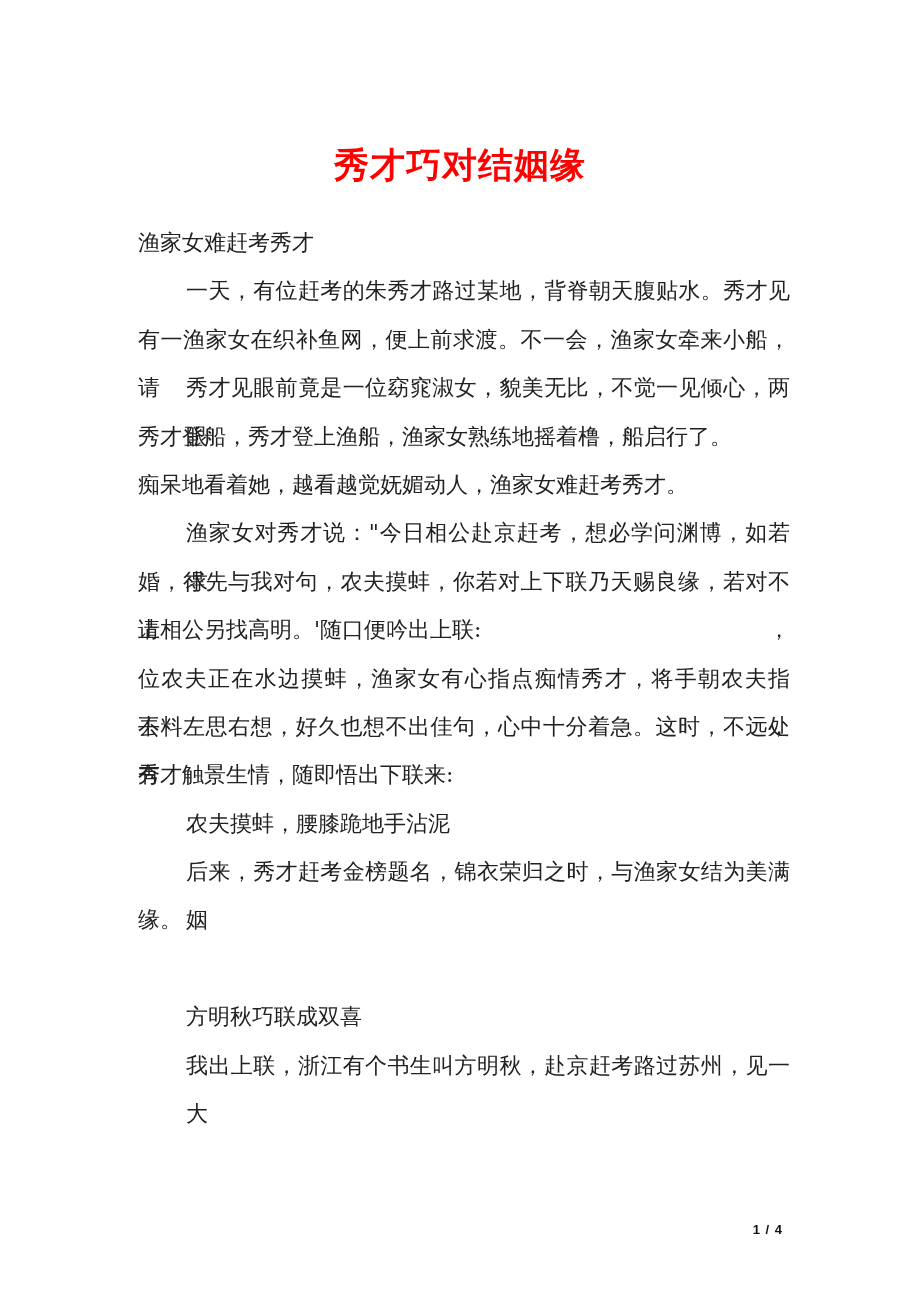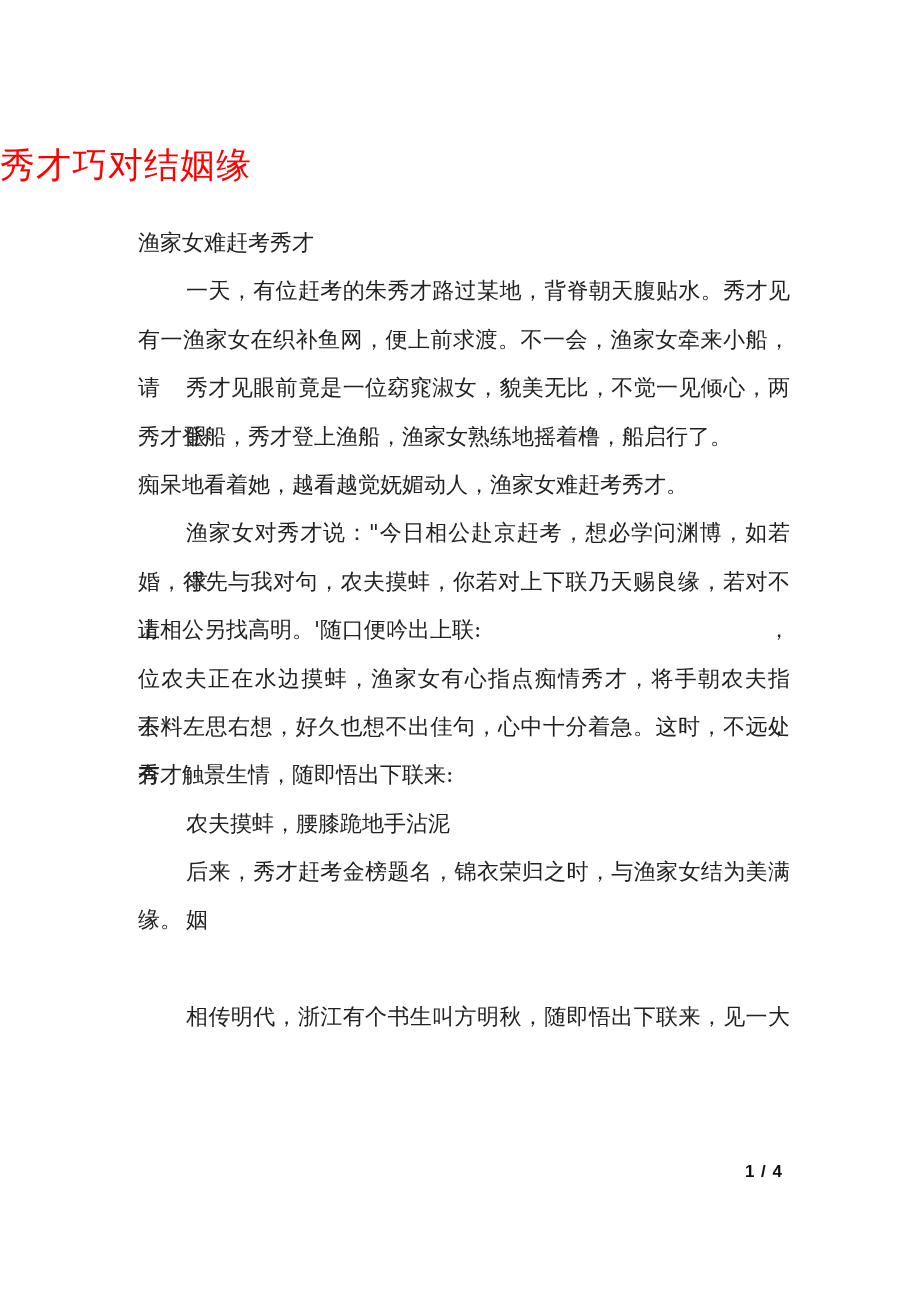--- a/index.html
+++ b/index.html
@@ -18,22 +18,23 @@
     height: 1302px;
     background: #ffffff;
   }
   .doc-title {
     position: absolute;
     top: 140px;
     left: 0;
     width: 920px;
     height: 50px;
     line-height: 50px;
+    text-align: center;
     font-size: 35px;
-    font-weight: normal;
+    font-weight: bold;
     color: #ff0000;
     letter-spacing: 1px;
   }
   .doc-body {
     position: absolute;
     top: 219px;
     left: 138px;
     width: 652px;
     color: #212121;
   }
@@ -45,24 +46,24 @@
     color: #212121;
   }
   .line.indent { padding-left: 48px; }
   .line.flush {
     white-space: normal;
     text-align: justify;
     text-align-last: justify;
   }
   .page-number {
     position: absolute;
-    top: 1162px;
+    top: 1222px;
     right: 137px;
     font-family: "Liberation Sans", "DejaVu Sans", sans-serif;
-    font-size: 17px;
+    font-size: 13px;
     font-weight: bold;
     color: #111111;
     letter-spacing: 1px;
     text-align: center;
   }
 </style>
 </head>
 <body>
 
 <div class="page">
@@ -78,17 +79,18 @@
       <div class="line indent flush">渔家女对秀才说："今日相公赴京赶考，想必学问渊博，如若求</div>
       <div class="line flush">婚，得先与我对句，农夫摸蚌，你若对上下联乃天赐良缘，若对不上，</div>
       <div class="line">请相公另找高明。'随口便吟出上联:</div>
       <div class="line flush">位农夫正在水边摸蚌，渔家女有心指点痴情秀才，将手朝农夫指去，</div>
       <div class="line flush">不料左思右想，好久也想不出佳句，心中十分着急。这时，不远处有</div>
       <div class="line">秀才触景生情，随即悟出下联来:</div>
       <div class="line indent">农夫摸蚌，腰膝跪地手沾泥</div>
       <div class="line indent flush">后来，秀才赶考金榜题名，锦衣荣归之时，与渔家女结为美满姻</div>
       <div class="line">缘。</div>
       <div class="line"></div>
-      <div class="line indent flush">相传明代，浙江有个书生叫方明秋，随即悟出下联来，见一大</div>
+      <div class="line indent">方明秋巧联成双喜</div>
+      <div class="line indent flush">我出上联，浙江有个书生叫方明秋，赴京赶考路过苏州，见一大</div>
     </div>
 
   <div class="page-number">1 / 4</div>
 </div>
 
 </body></html>

